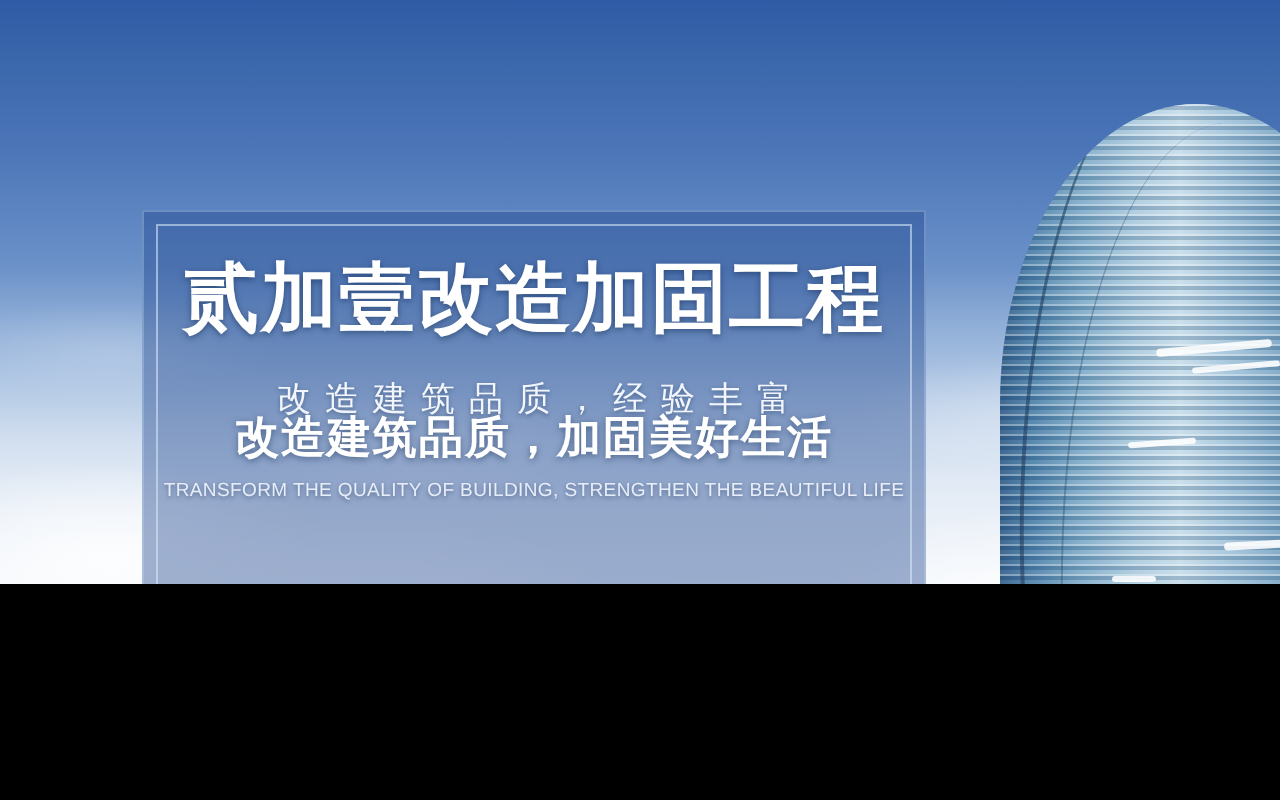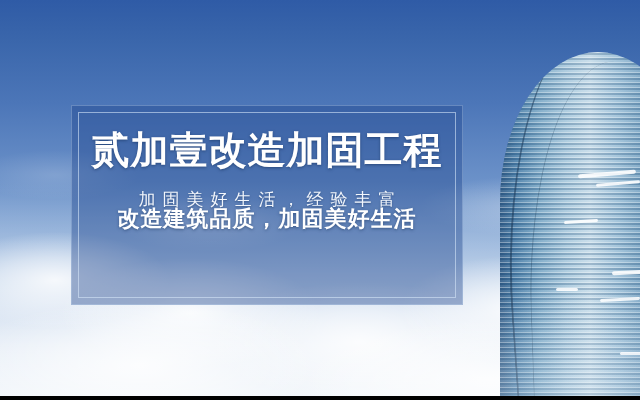--- a/index.html
+++ b/index.html
@@ -3,21 +3,21 @@
 <meta charset="utf-8">
 <style>
   html, body {
     margin: 0;
     padding: 0;
     background: #000;
   }
   #stage {
     position: relative;
     width: 640px;
-    height: 396px;
+    height: 292px;
     overflow: hidden;
     font-family: "Liberation Sans", "DejaVu Sans", sans-serif;
     background: #a16207;
   }
 
   
   .sky {
     position: absolute;
     inset: 0;
     background:
@@ -255,18 +255,19 @@
       <div class="gl g7"></div>
 
       <div class="tower-haze"></div>
     </div>
   </div>
 
   <div class="panel">
     <div class="panel-inner-border"></div>
     <div class="panel-content">
       <div class="headline">贰加壹改造加固工程</div>
-      <div class="subline">加固美好生活，经验丰富</div>
+      <div class="subline">改造建筑品质，经验丰富</div>
       <div class="slogan">改造建筑品质，加固美好生活</div>
+      <div class="slogan-en">TRANSFORM THE QUALITY OF BUILDING, STRENGTHEN THE BEAUTIFUL LIFE</div>
     </div>
   </div>
 
 </div>
 
 </body></html>

